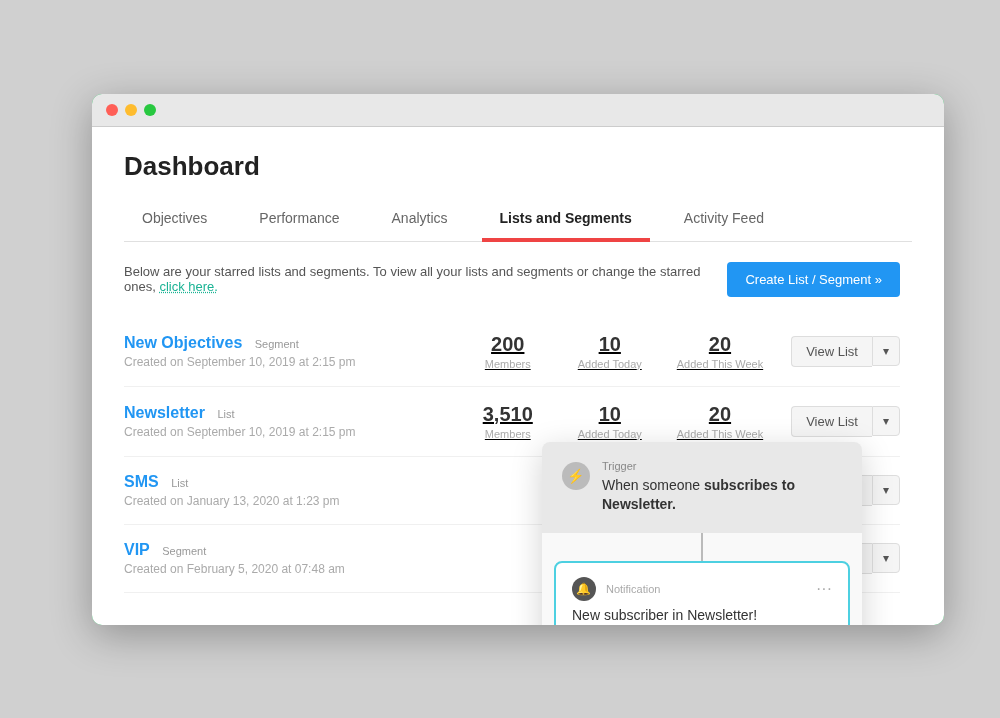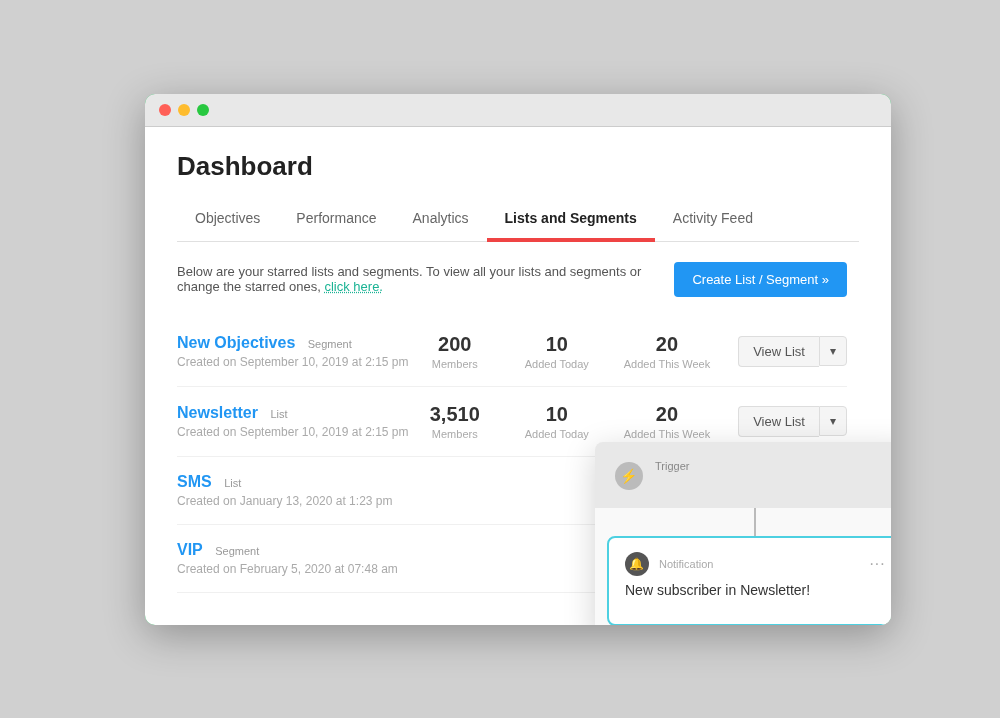--- a/index.html
+++ b/index.html
@@ -5,21 +5,21 @@
     * { box-sizing: border-box; margin: 0; padding: 0; }
     body {
       background: #d0d0d0;
       display: flex;
       align-items: center;
       justify-content: center;
       min-height: 100vh;
       font-family: -apple-system, BlinkMacSystemFont, 'Segoe UI', sans-serif;
     }
     .window {
-      width: 746px;
+      width: 852px;
       background: #22c55e;
       border-radius: 10px;
       box-shadow: 0 10px 40px rgba(0,0,0,0.3);
       overflow: hidden;
       margin-left: 36px;
     }
     .titlebar {
       background: #e8e8e8;
       padding: 10px 14px;
       display: flex;
@@ -40,21 +40,21 @@
       padding: 24px 32px 0 32px;
     }
     .page-title {
       font-size: 26px;
       font-weight: 600;
       color: #222;
       margin-bottom: 18px;
     }
     .tabs {
       display: flex;
-      gap: 0;
+      gap: 16px;
       border-bottom: 1px solid #e0e0e0;
     }
     .tab {
       padding: 10px 18px 12px 18px;
       font-size: 14px;
       color: #666;
       cursor: pointer;
       border-bottom: 2px solid transparent;
       margin-bottom: -1px;
       white-space: nowrap;
@@ -113,21 +113,21 @@
     .list-date {
       font-size: 12px;
       color: #aaa;
       margin-top: 3px;
     }
     .list-stats {
       display: flex;
       gap: 32px;
       align-items: center;
     }
-    .stat-block { text-align: center; min-width: 70px; }
+    .stat-block { text-align: center; min-width: 70px; text-decoration: underline; }
     .stat-num {
       font-size: 20px;
       font-weight: 700;
       color: #333;
     }
     .stat-label {
       font-size: 11px;
       color: #aaa;
       margin-top: 2px;
     }
@@ -364,20 +364,24 @@
         </div>
       </div>
 
       <div class="popup-overlay">
         <div class="popup-card">
 
           <div class="trigger-block">
             <div class="trigger-icon">⚡</div>
             <div>
               <div class="trigger-label">Trigger</div>
+              <div class="trigger-text">
+                <span>When someone</span>
+                <strong>subscribes to Newsletter.</strong>
+              </div>
             </div>
           </div>
 
           <div class="connector"></div>
 
           <div class="notification-block">
             <div class="notif-header">
               <div class="notif-icon">🔔</div>
               <span class="notif-label">Notification</span>
               <span class="notif-dots">···</span>

